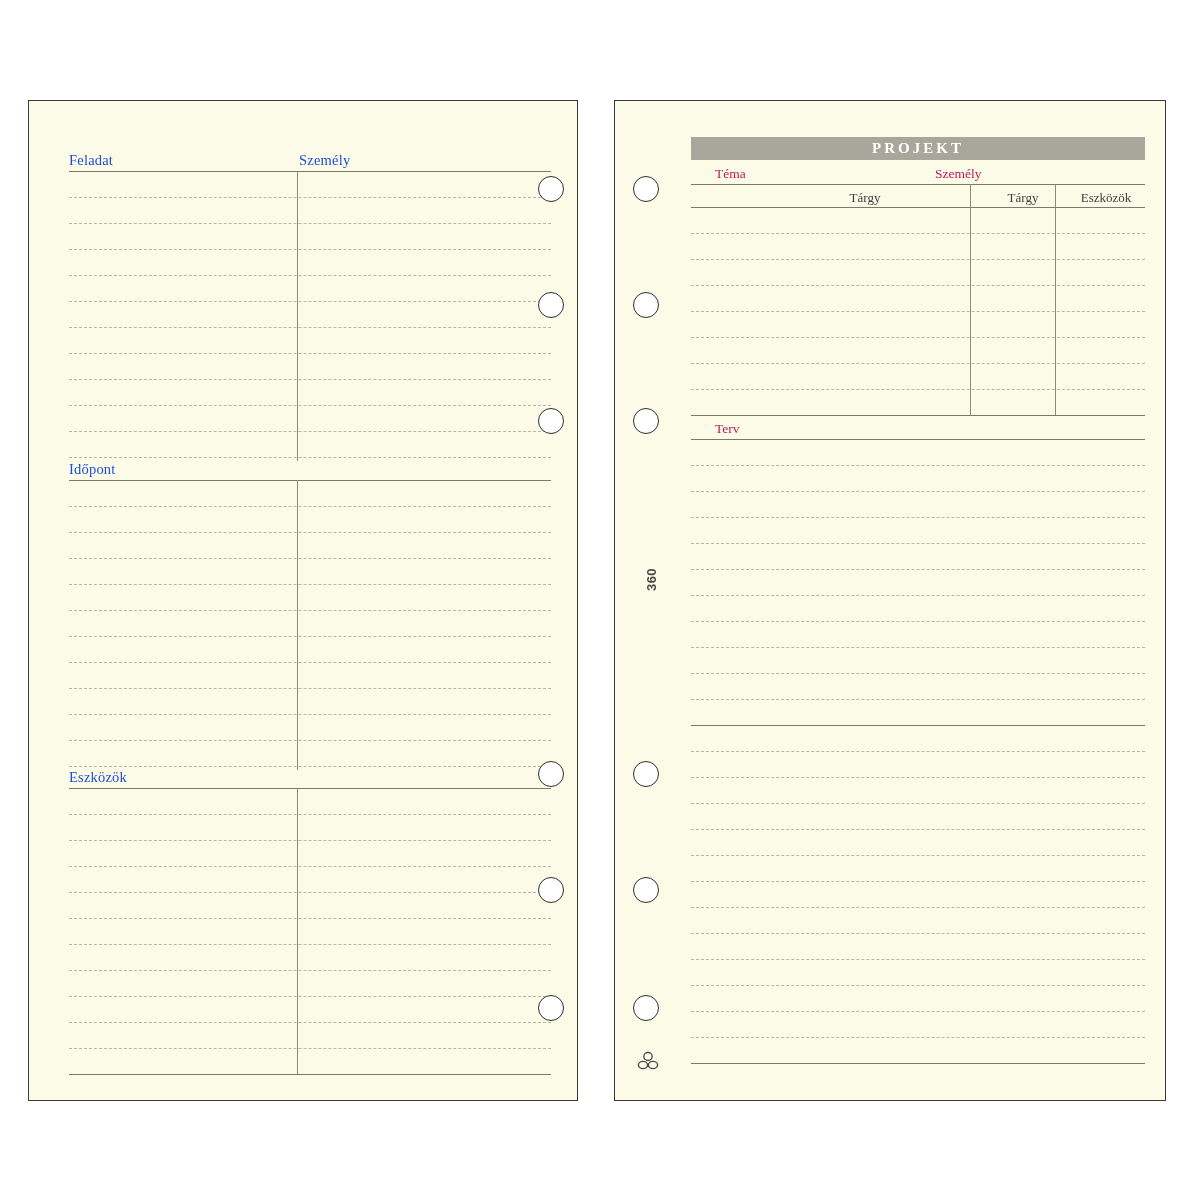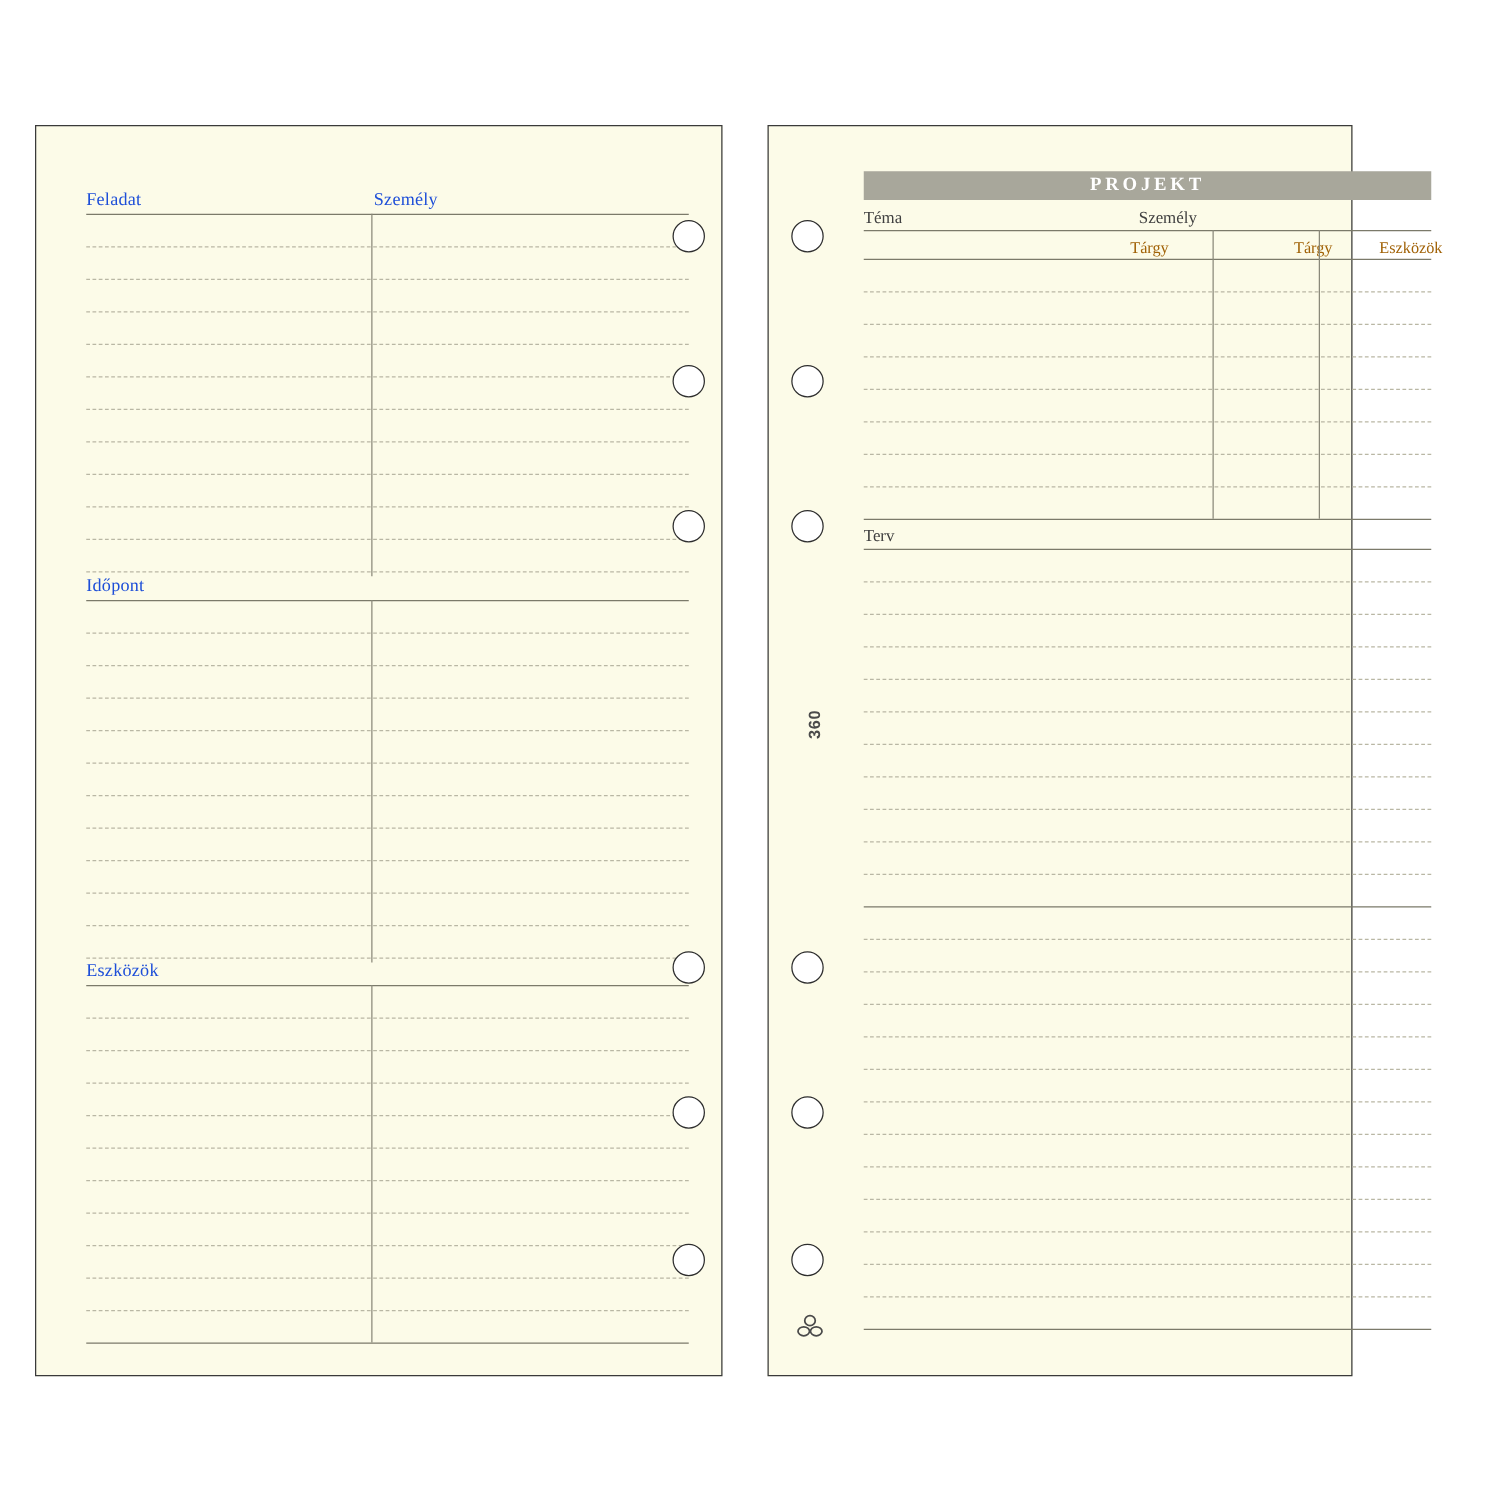--- a/index.html
+++ b/index.html
@@ -29,21 +29,21 @@
   }
   .page-left {
     left: 28px;
     top: 100px;
     width: 550px;
     height: 1001px;
   }
   .page-right {
     left: 614px;
     top: 100px;
-    width: 468px;
+    width: 552px;
     height: 1001px;
     text-decoration: underline;
   }
 
   
   .hole {
     position: absolute;
     width: 26px;
     height: 26px;
     border: 1.6px solid #2e2e2e;
@@ -106,27 +106,28 @@
     font-weight: bold;
     letter-spacing: 3px;
     text-align: center;
     line-height: 23px;
     box-sizing: border-box;
   }
 
   .col-head {
     position: absolute;
     font-size: 13px;
-    color: #a16207;
-    text-align: right;
+    color: #404040;
+    text-align: center;
   }
   .field-label {
     position: absolute;
     font-size: 13.5px;
-    color: #404040;
+    color: #be185d;
+    margin-left: 24px;
   }
 
   
   .page-number {
     position: absolute;
     left: 640px;
     top: 572px;
     font-family: "Liberation Sans", sans-serif;
     font-size: 13px;
     font-weight: bold;

